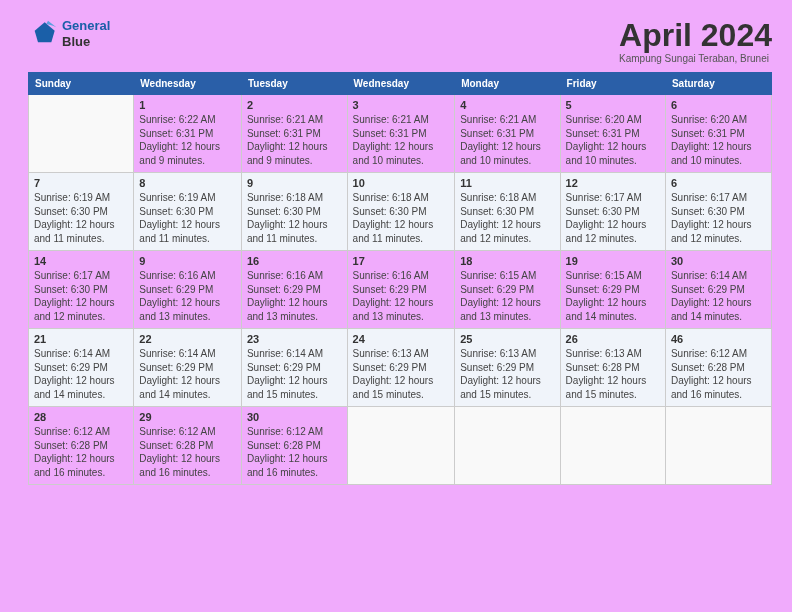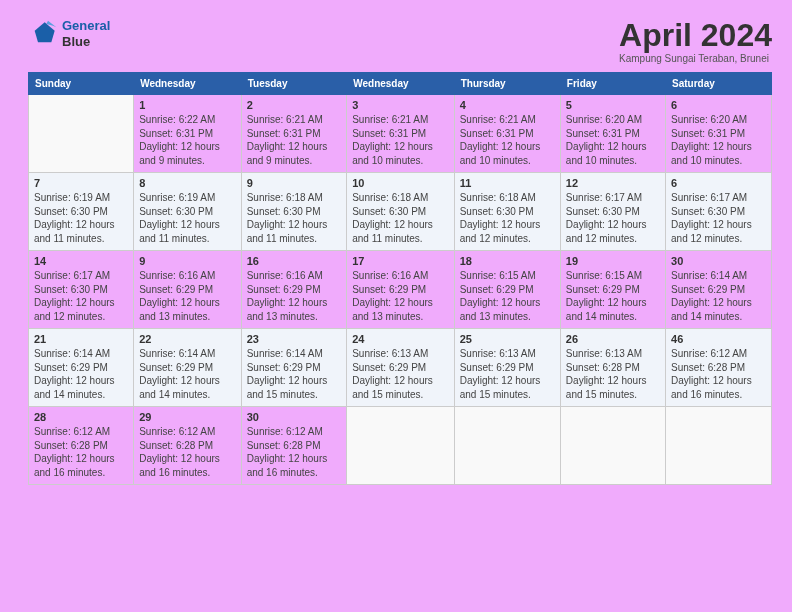--- a/index.html
+++ b/index.html
@@ -113,21 +113,21 @@
     </div>
   </div>
 
   <table class="calendar">
     <thead>
       <tr>
       <th>Sunday</th>
           <th>Wednesday</th>
           <th>Tuesday</th>
           <th>Wednesday</th>
-          <th>Thursday</th>
+          <th>Monday</th>
           <th>Friday</th>
           <th>Saturday</th>
         </tr>
     </thead>
     <tbody id="calendar-body">
     <tr>
           <td class="empty-cell"></td>
           <td>
             <span class="day-num">1</span>
             <div class="day-info" style="white-space: pre-line;">Sunrise: 6:22 AM

